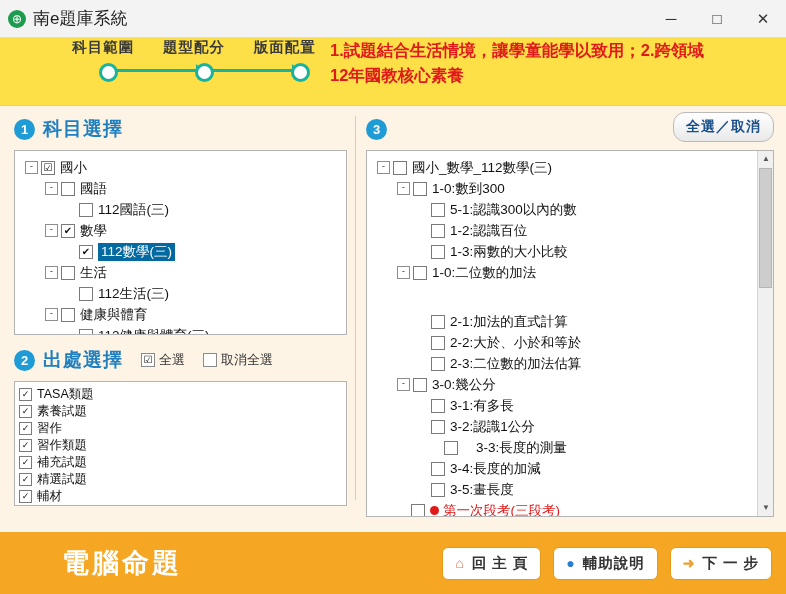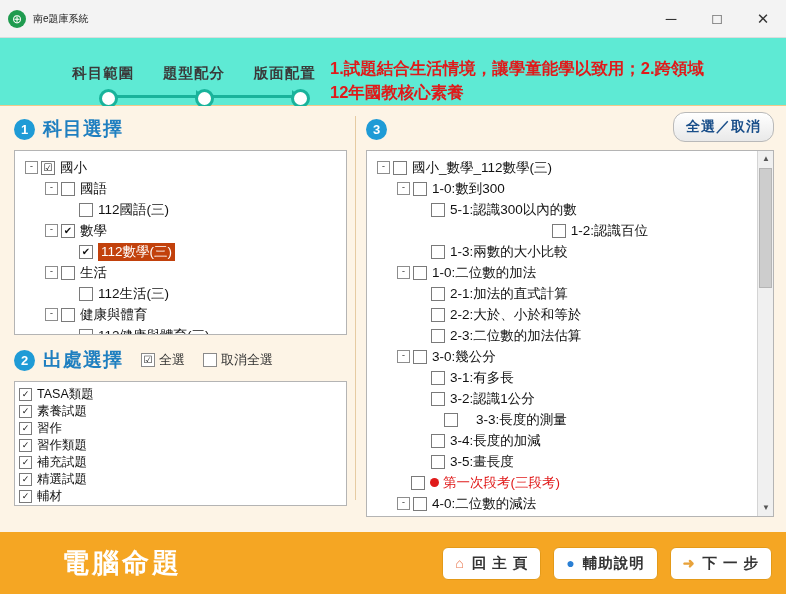--- a/index.html
+++ b/index.html
@@ -37,44 +37,44 @@
     border-radius: 50%;
     background: #1f9b4f;
     color: #fff;
     font-size: 12px;
     line-height: 18px;
     text-align: center;
     margin-right: 7px;
     flex: none;
   }
   .app-title {
-    font-size: 10px;
+    font-size: 17px;
     color: #222;
   }
   .win-buttons {
     margin-left: auto;
     display: flex;
     height: 38px;
   }
   .win-btn {
     width: 46px;
     height: 38px;
     display: flex;
     align-items: center;
     justify-content: center;
     font-size: 15px;
     color: #333;
   }
 
   
   .header-band {
     height: 68px;
-    background: #5eead4;
-    display: flex;
-    align-items: flex-end;
+    background: #fde047;
+    display: flex;
+    align-items: flex-start;
     border-bottom: 1px solid #f0c98a;
     box-sizing: border-box;
   }
   .steps {
     width: 330px;
     padding-left: 58px;
     box-sizing: border-box;
     position: relative;
   }
   .step-labels {
@@ -260,21 +260,21 @@
     background: #fff;
     margin-right: 5px;
     flex: none;
     font-size: 10px;
     line-height: 11px;
     text-align: center;
     color: #111;
     font-family: "DejaVu Sans", sans-serif;
   }
   .tree-label.selected {
-    background: #c2410c;
+    background: #0369a1;
     color: #ffffff;
     padding: 0 3px;
   }
   .tree-label.red {
     color: #e01a1a;
   }
   .bullet-red {
     width: 9px; height: 9px;
     border-radius: 50%;
     background: #e01a1a;
@@ -527,36 +527,36 @@
             <div class="tree-row" style="padding-left: 26px;">
               <span class="expander">-</span>
               <span class="cbox"></span>
               <span class="tree-label">1-0:數到300</span>
             </div>
             <div class="tree-row" style="padding-left: 46px;">
               <span class="expander blank"></span>
               <span class="cbox"></span>
               <span class="tree-label">5-1:認識300以內的數</span>
             </div>
-            <div class="tree-row" style="padding-left: 46px; justify-content: center;">
+            <div class="tree-row" style="padding-left: 46px;">
               <span class="expander blank"></span>
               <span class="cbox"></span>
               <span class="tree-label">1-2:認識百位</span>
             </div>
             <div class="tree-row" style="padding-left: 46px;">
               <span class="expander blank"></span>
               <span class="cbox"></span>
               <span class="tree-label">1-3:兩數的大小比較</span>
             </div>
             <div class="tree-row" style="padding-left: 26px;">
               <span class="expander">-</span>
               <span class="cbox"></span>
               <span class="tree-label">1-0:二位數的加法</span>
             </div>
-            <div class="tree-row" style="padding-left: 46px;">
+            <div class="tree-row" style="padding-left: 46px; margin-top: 28px;">
               <span class="expander blank"></span>
               <span class="cbox"></span>
               <span class="tree-label">2-1:加法的直式計算</span>
             </div>
             <div class="tree-row" style="padding-left: 46px;">
               <span class="expander blank"></span>
               <span class="cbox"></span>
               <span class="tree-label">2-2:大於、小於和等於</span>
             </div>
             <div class="tree-row" style="padding-left: 46px;">

